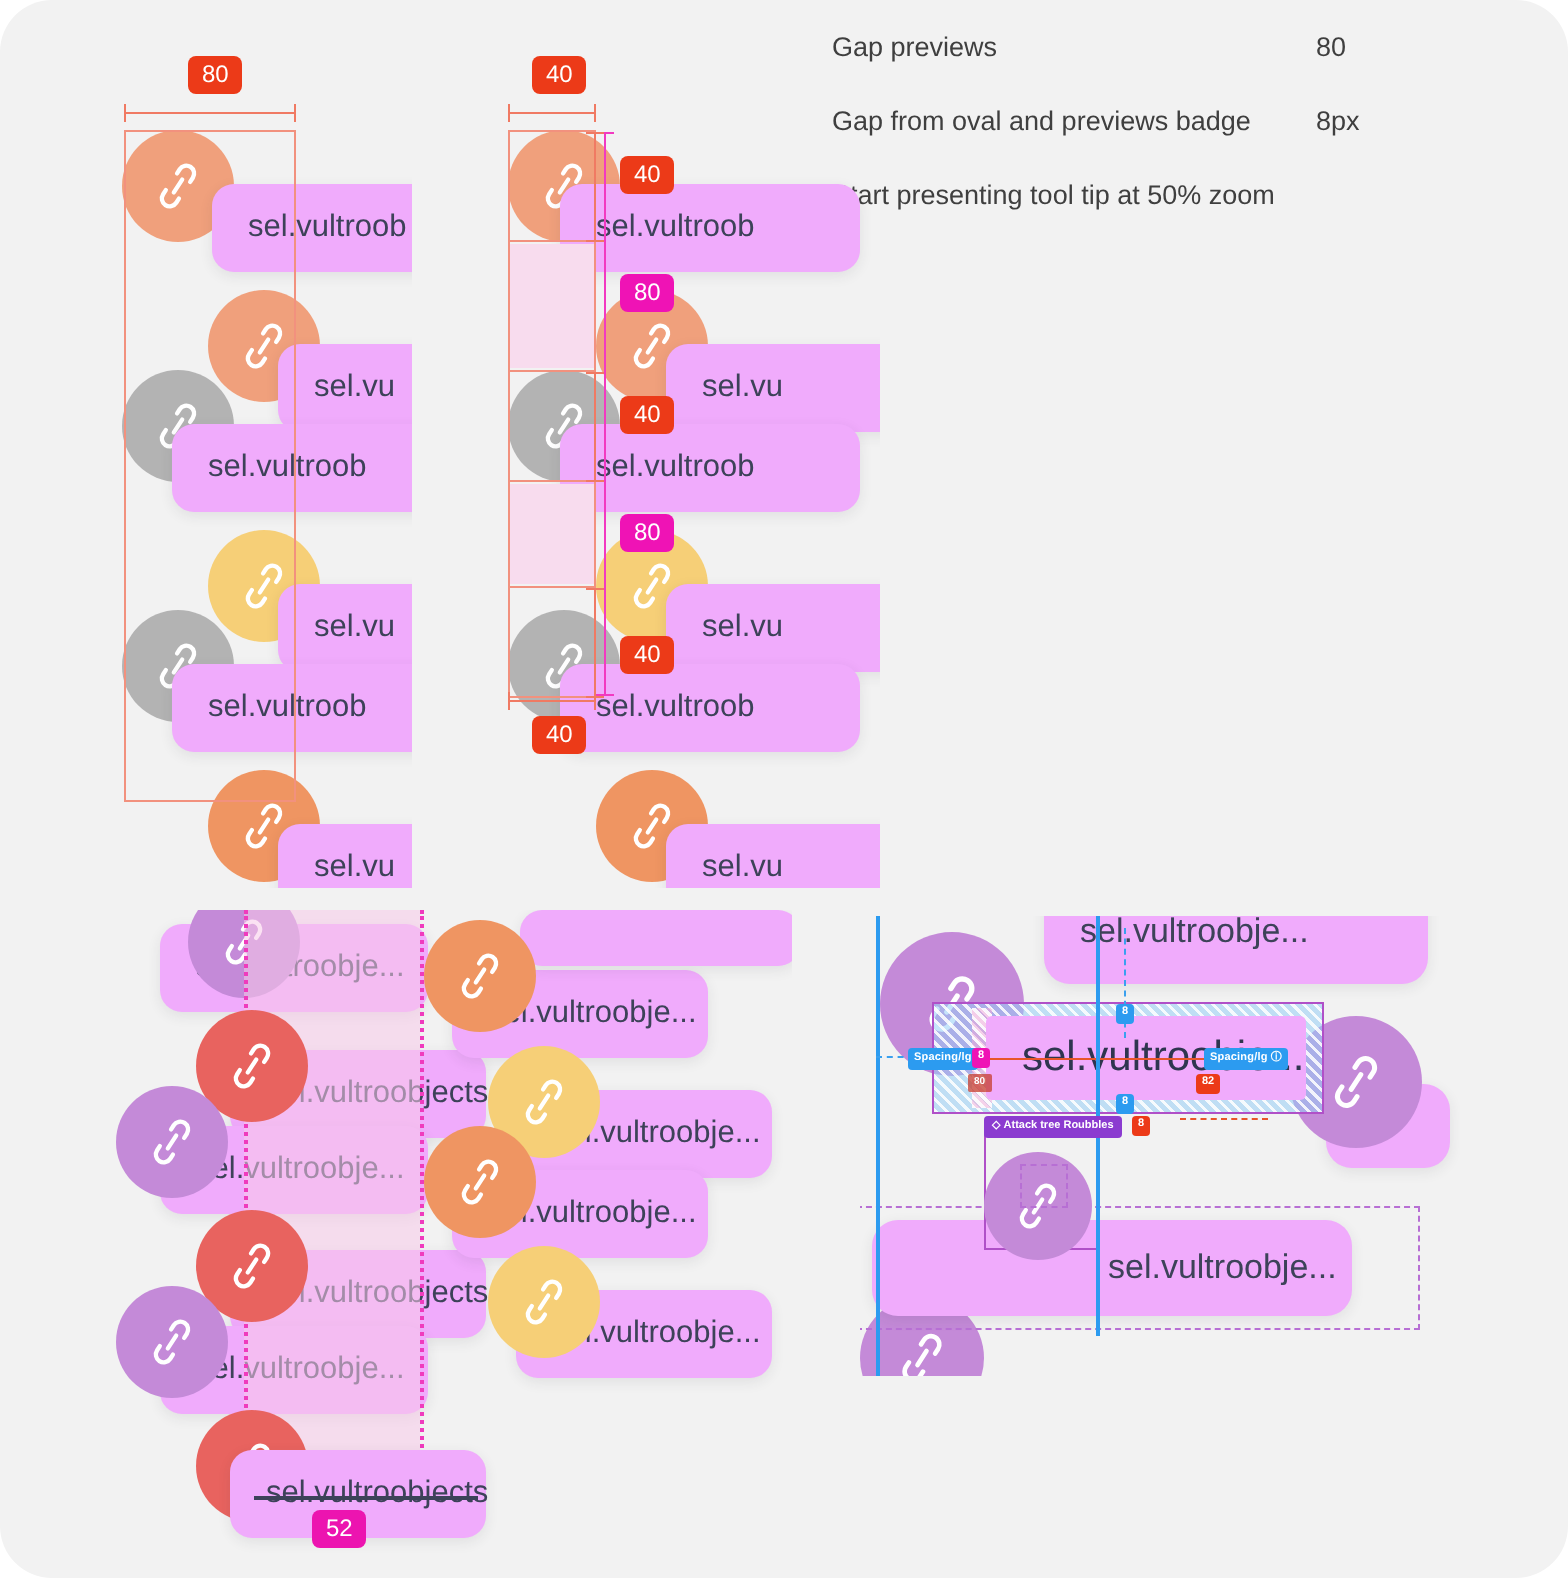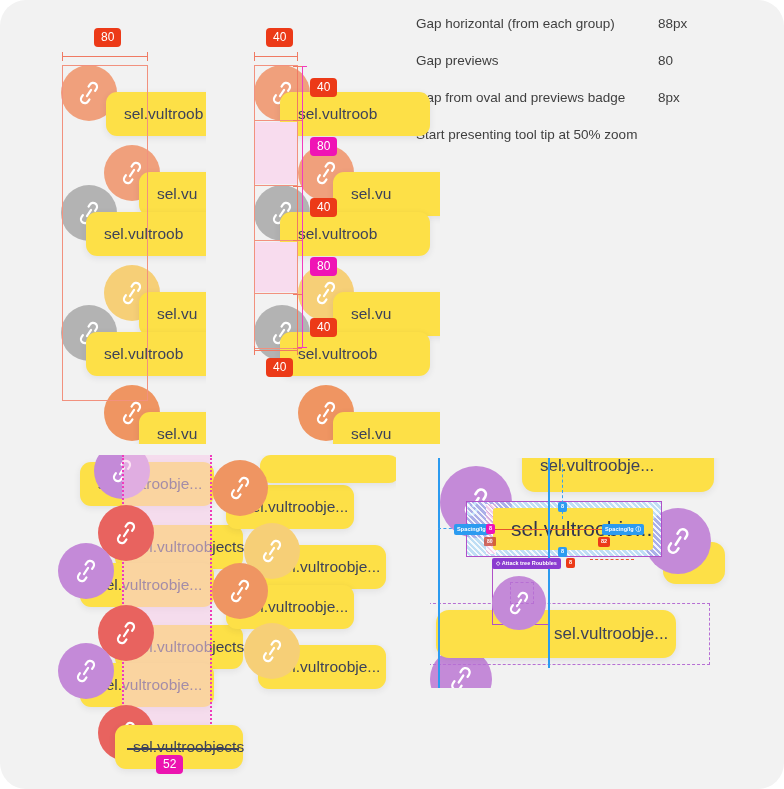--- a/index.html
+++ b/index.html
@@ -23,21 +23,21 @@
     position: absolute;
     width: 56px; height: 56px;
     border-radius: 50%;
     display: flex; align-items: center; justify-content: center;
   }
   .oval svg { width: 26px; height: 26px; transform: rotate(-12deg); }
 
   .pill {
     position: absolute;
     height: 44px;
-    background: #fde047;
+    background: #f0abfc;
     border-radius: 11px;
     box-shadow: 0 2px 7px rgba(40,40,60,.09);
     display: flex; align-items: center;
     padding: 0 18px;
     color: #3d4259;
     font-size: 15.5px;
     white-space: nowrap;
   }
   .pill.big { height: 52px; font-size: 17px; border-radius: 13px; }
 
@@ -139,24 +139,20 @@
     white-space:nowrap; font-weight:700;
   }
 </style>
 </head>
 <body>
 
 <div id="canvas">
 
   <div id="legend">
     <div class="legend-row">
-      <span class="lbl">Gap horizontal (from each group)</span>
-      <span class="val">88px</span>
-    </div>
-    <div class="legend-row">
       <span class="lbl">Gap previews</span>
       <span class="val">80</span>
     </div>
     <div class="legend-row">
       <span class="lbl">Gap from oval and previews badge</span>
       <span class="val">8px</span>
     </div>
     <div class="legend-row">
       <span class="lbl" style="width:auto">Start presenting tool tip at 50% zoom</span>
     </div>

